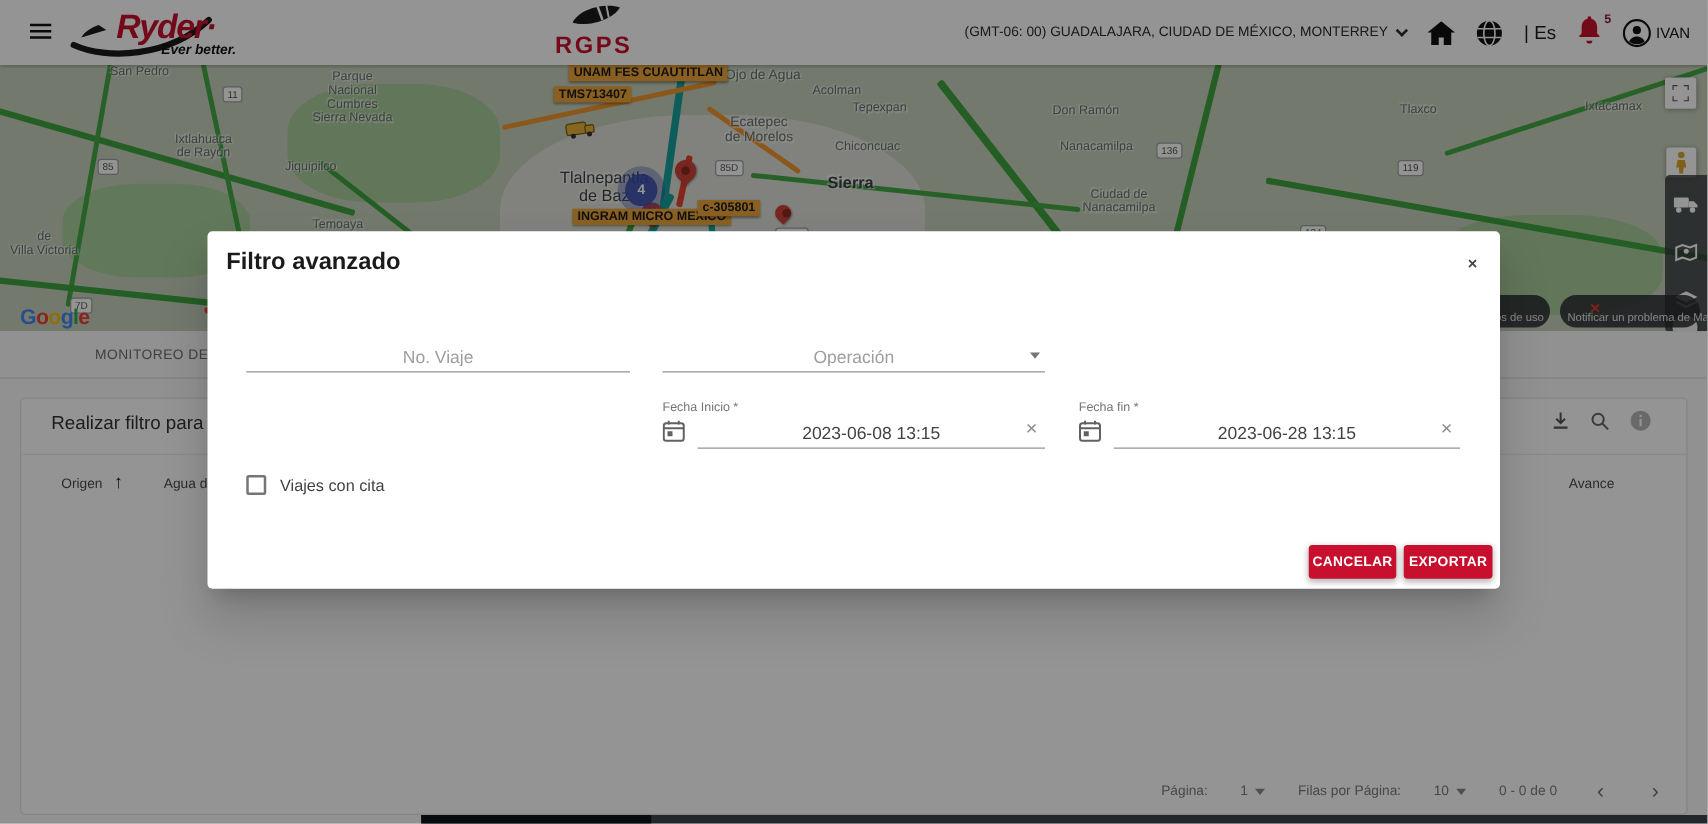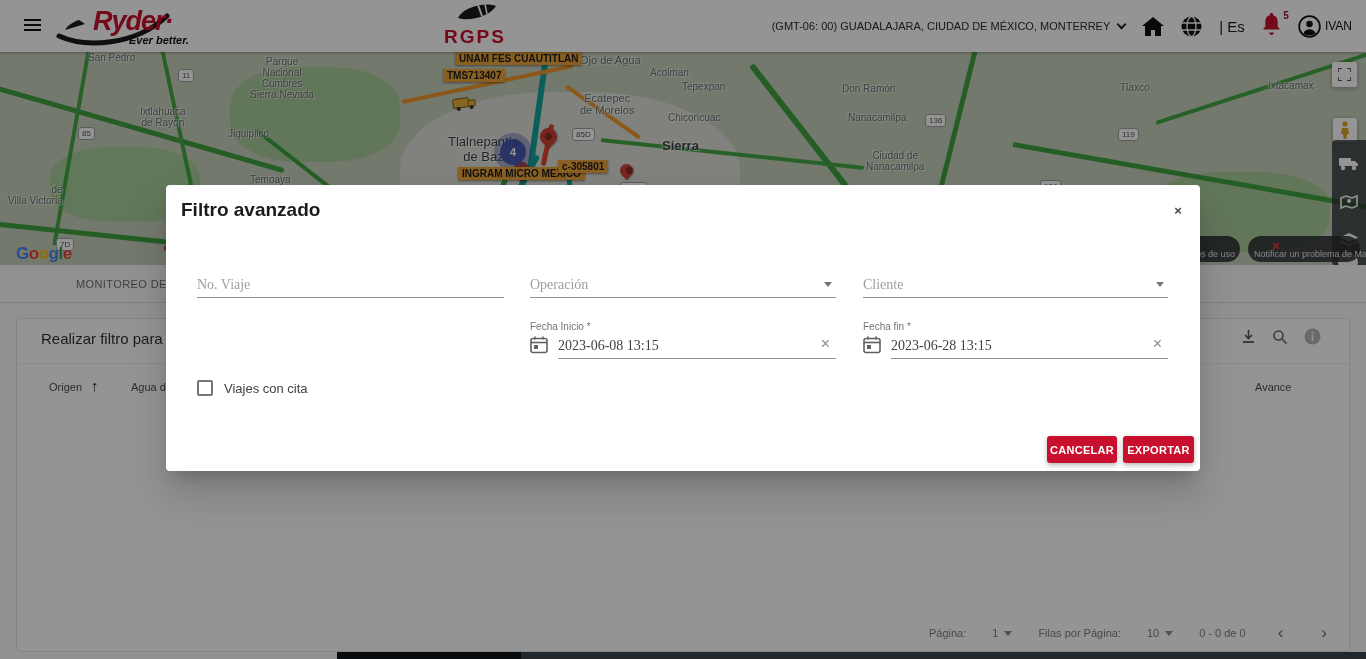--- a/index.html
+++ b/index.html
@@ -101,21 +101,21 @@
   
   .overlay { position:absolute; inset:0; background:rgba(0,0,0,.42); z-index:50; }
   .modal { position:absolute; left:166px; top:185px; width:1034px; height:286px; background:#fff;
     border-radius:4px; box-shadow:0 11px 15px -7px rgba(0,0,0,.2), 0 24px 38px 3px rgba(0,0,0,.14);
     z-index:60; }
   .mtitle { position:absolute; left:15px; top:14px; font-size:19px; font-weight:700; color:#1b1b1b; }
   .mclose { position:absolute; left:1003px; top:17px; width:18px; height:18px; font-size:13px;
     color:#444; font-weight:700; text-align:center; line-height:18px; cursor:pointer; }
   .mfield { position:absolute; height:26px; border-bottom:1px solid #949494; }
   .mfield input { width:100%; height:100%; border:none; outline:none; font-size:14px; color:#424242;
-    background:transparent; font-family:Liberation Serif, serif; }
+    background:transparent; font-family:Liberation Sans, sans-serif;text-align:center; }
   .mfield input::placeholder { color:#9e9e9e; opacity:1; }
   .seltri { position:absolute; right:4px; top:10px; width:0; height:0; border-left:4px solid transparent;
     border-right:4px solid transparent; border-top:5px solid #757575; }
   .flabel { position:absolute; font-size:10px; color:#757575; }
   .calicon { position:absolute; top:3px; cursor:pointer; }
   .clearx { position:absolute; right:6px; top:2px; font-size:16px; color:#8a8a8a; cursor:pointer; }
   .cbbox { position:absolute; left:31px; top:195px; width:16px; height:16px; border:2px solid #757575;
     border-radius:2px; cursor:pointer; }
   .cblabel { position:absolute; left:58px; top:196px; font-size:13px; color:#424242; }
   .mbtn { position:absolute; top:251px; height:27px; border:none; border-radius:3px; background:#C8102E;
@@ -155,21 +155,21 @@
 
     <span class="place" style="left:88px;top:0px;">San Pedro</span>
     <span class="place" style="left:250px;top:4px;">Parque
 Nacional
 Cumbres
 Sierra Nevada</span>
     <span class="place" style="left:140px;top:54px;">Ixtlahuaca
 de Rayón</span>
     <span class="place" style="left:228px;top:76px;">Jiquipilco</span>
     <span class="place" style="left:250px;top:122px;">Temoaya</span>
-    <span class="place" style="left:8px;top:132px;text-align:right;">de
+    <span class="place" style="left:8px;top:132px;text-align:center;">de
 Villa Victoria</span>
     <span class="place big" style="left:448px;top:82px;">Tlalnepantla
 de Baz</span>
     <span class="place big" style="left:662px;top:86px;font-weight:700;">Sierra</span>
     <span class="place" style="left:580px;top:2px;font-size:11px;">Ojo de Agua</span>
     <span class="place" style="left:650px;top:15px;">Acolman</span>
     <span class="place" style="left:682px;top:29px;">Tepexpan</span>
     <span class="place" style="left:580px;top:40px;font-size:11px;">Ecatepec
 de Morelos</span>
     <span class="place" style="left:668px;top:60px;">Chiconcuac</span>
@@ -374,24 +374,20 @@
     <div class="mtitle">Filtro avanzado</div>
     <div class="mclose">×</div>
 
     <div class="mfield" style="left:31px;top:87px;width:307px;">
       <input placeholder="No. Viaje" style="">
     </div>
     <div class="mfield" style="left:364px;top:87px;width:306px;">
       <input readonly="" placeholder="Operación" style="">
       <i class="seltri"></i>
     </div>
-    <div class="mfield" style="left:697px;top:87px;width:305px;">
-      <input readonly="" placeholder="Cliente" style="">
-      <i class="seltri"></i>
-    </div>
 
 
     <span class="flabel" style="left:364px;top:136px;">Fecha Inicio *</span>
     <span class="calicon" style="left:364px;top:151px;">
       <svg width="18" height="18" viewBox="0 0 18 18">
           <rect x="1" y="2.5" width="16" height="14" rx="2" fill="none" stroke="#616161" stroke-width="1.6"></rect>
           <path d="M1 6.5h16" stroke="#616161" stroke-width="1.6"></path>
           <path d="M5 0.5v3M13 0.5v3" stroke="#616161" stroke-width="1.6"></path>
           <rect x="4" y="9" width="4" height="4" fill="#616161"></rect>
         </svg>

